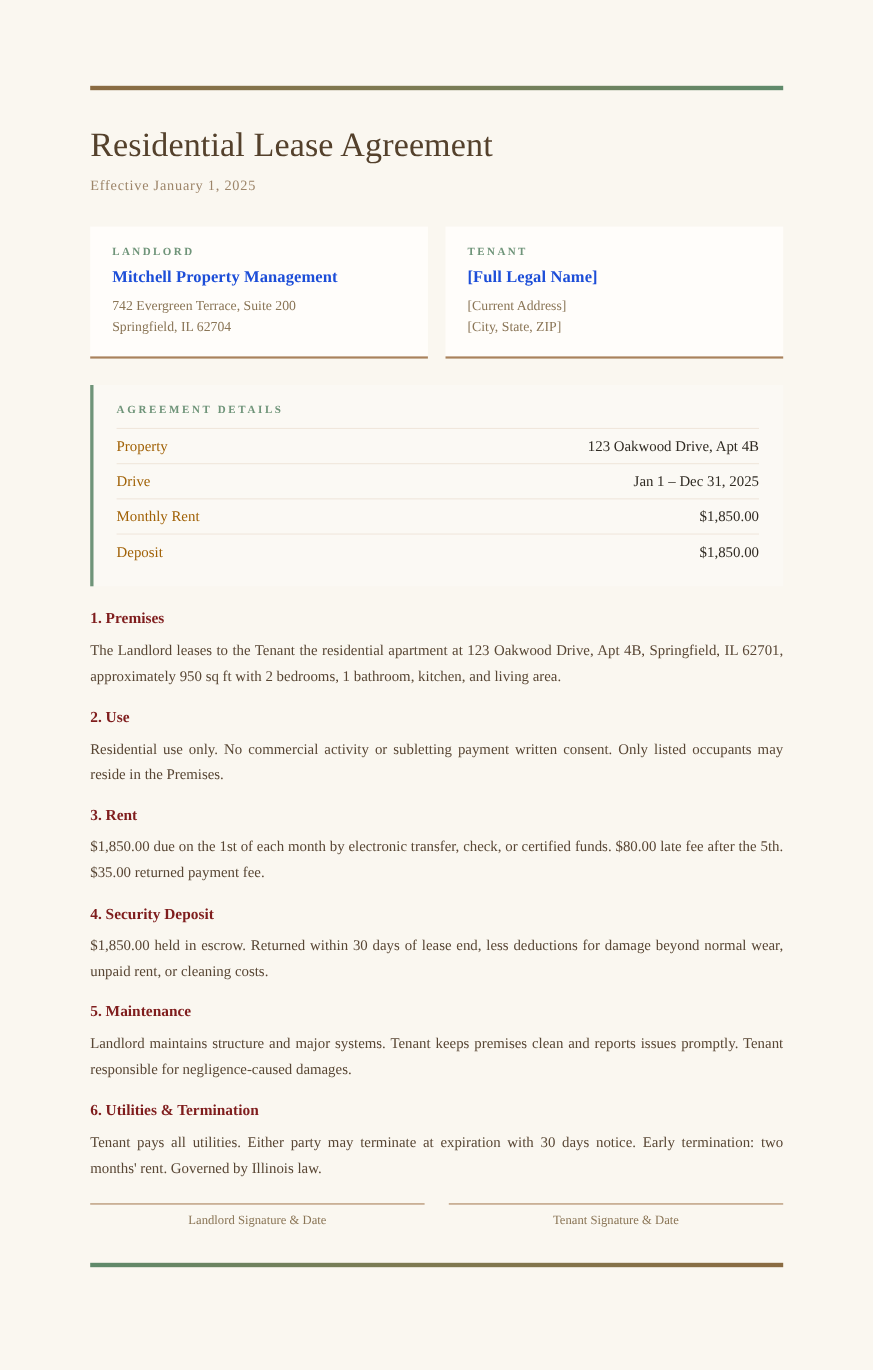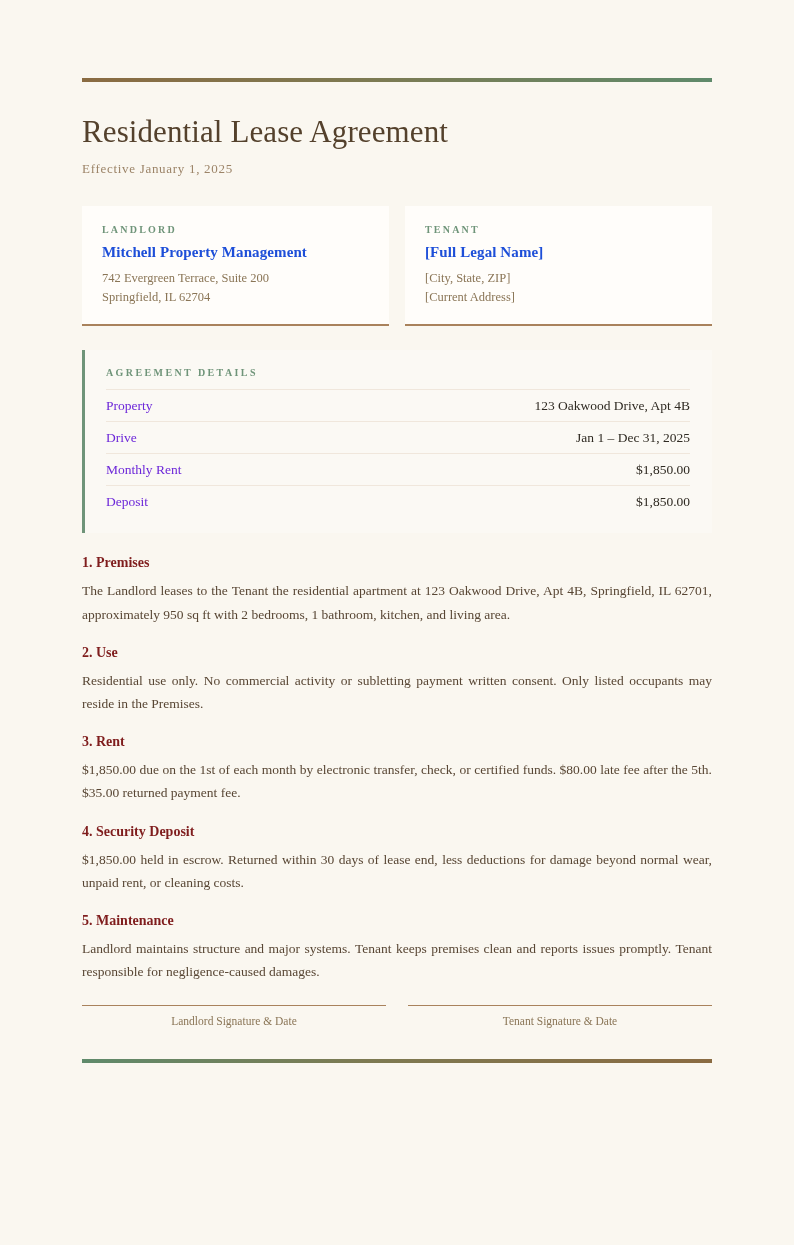--- a/index.html
+++ b/index.html
@@ -105,21 +105,21 @@
     justify-content: space-between;
     align-items: baseline;
     padding: 8px 0 7px 0;
     border-top: 1px solid #f0e7dc;
     font-size: 13.5px;
   }
   .detail-row:first-of-type {
     border-top: none;
   }
   .detail-label {
-    color: #6d28d9;
+    color: #a16207;
   }
   .detail-value {
     color: #2f2a22;
     text-align: right;
   }
 
   
   .sections {
     margin-top: 22px;
   }
@@ -172,22 +172,22 @@
     <div class="party-card">
       <div class="party-role">LANDLORD</div>
       <div class="party-name">Mitchell Property Management</div>
       <div class="party-line">742 Evergreen Terrace, Suite 200</div>
       <div class="party-line">Springfield, IL 62704</div>
     </div>
 
     <div class="party-card">
       <div class="party-role">TENANT</div>
       <div class="party-name">[Full Legal Name]</div>
+      <div class="party-line">[Current Address]</div>
       <div class="party-line">[City, State, ZIP]</div>
-      <div class="party-line">[Current Address]</div>
     </div>
 
   </div>
 
   <div class="details">
     <div class="details-title">AGREEMENT DETAILS</div>
 
     <div class="detail-row">
       <span class="detail-label">Property</span>
       <span class="detail-value">123 Oakwood Drive, Apt 4B</span>
@@ -226,20 +226,24 @@
     <div class="section">
       <h2 class="section-heading">4. Security Deposit</h2>
       <p class="section-body">$1,850.00 held in escrow. Returned within 30 days of lease end, less deductions for damage beyond normal wear, unpaid rent, or cleaning costs.</p>
     </div>
 
     <div class="section">
       <h2 class="section-heading">5. Maintenance</h2>
       <p class="section-body">Landlord maintains structure and major systems. Tenant keeps premises clean and reports issues promptly. Tenant responsible for negligence-caused damages.</p>
     </div>
 
+    <div class="section">
+      <h2 class="section-heading">6. Utilities &amp; Termination</h2>
+      <p class="section-body">Tenant pays all utilities. Either party may terminate at expiration with 30 days notice. Early termination: two months' rent. Governed by Illinois law.</p>
+    </div>
 
   </div>
 
   <div class="signatures">
     <div class="sign-block">
       <div class="sign-label">Landlord Signature &amp; Date</div>
     </div>
     <div class="sign-block">
       <div class="sign-label">Tenant Signature &amp; Date</div>
     </div>

